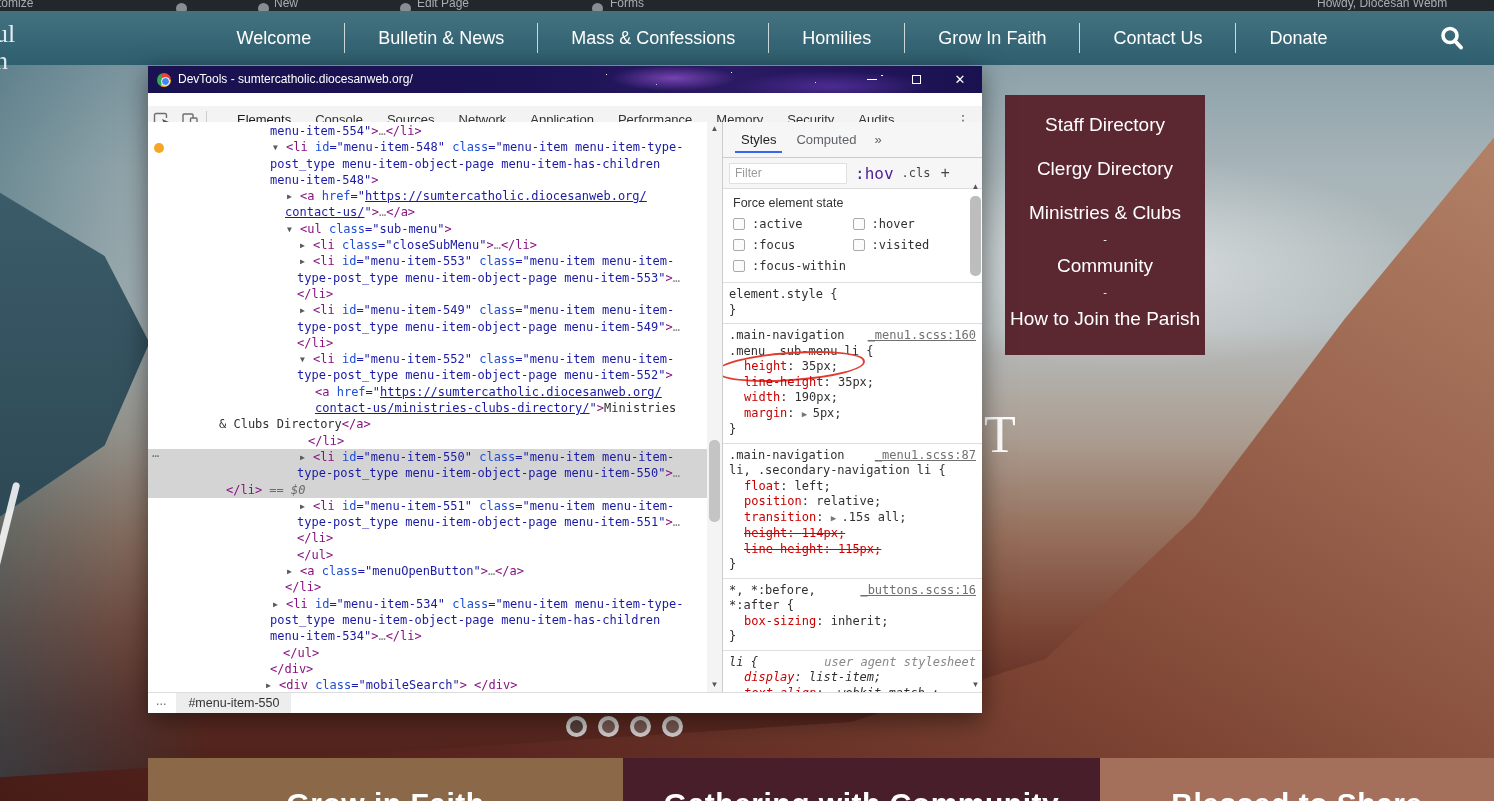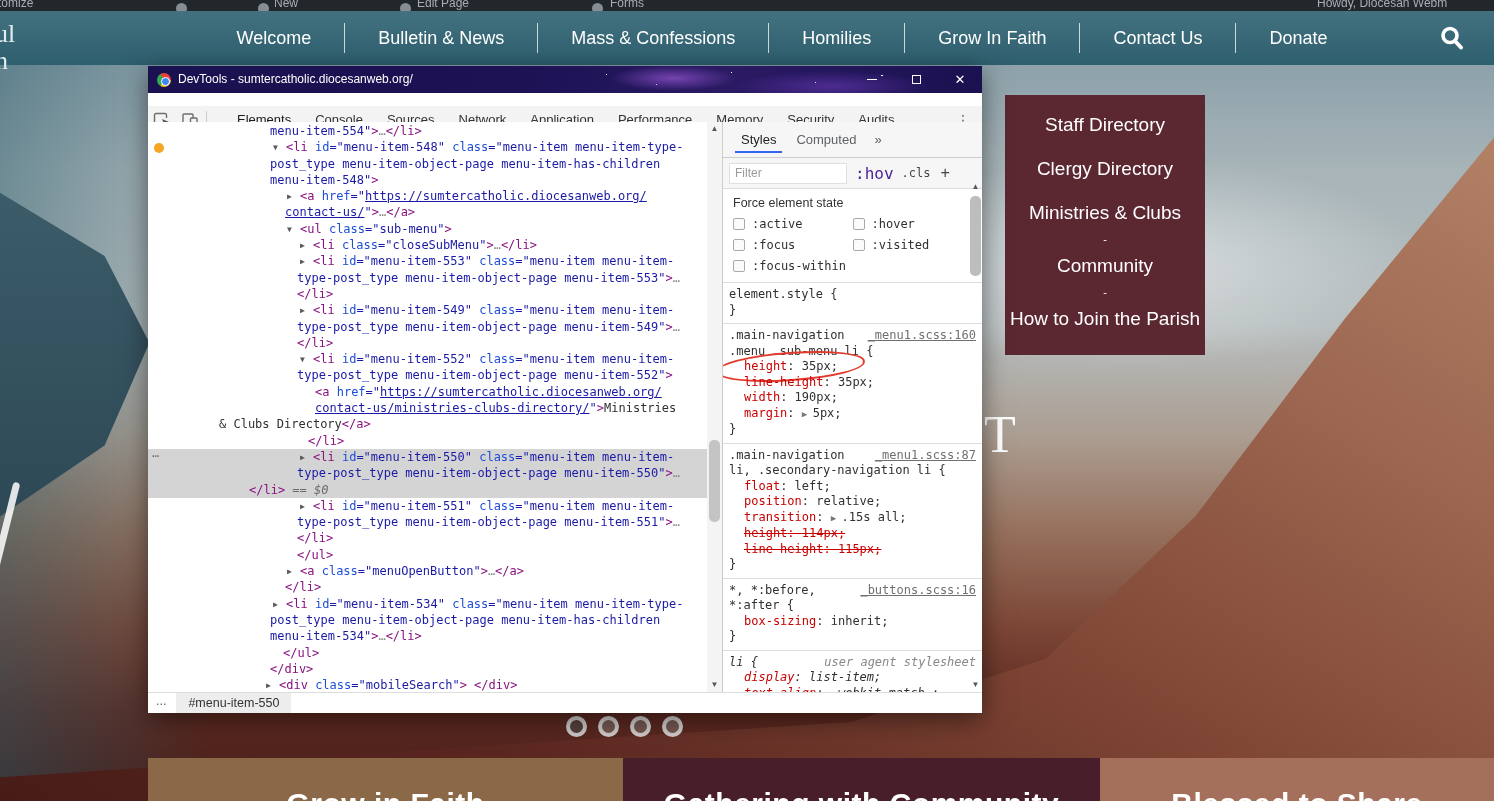--- a/index.html
+++ b/index.html
@@ -245,21 +245,21 @@
             <div class="code-line" style="padding-left: 149px;"><span class="cs-v">type-post_type menu-item-object-page menu-item-549"</span><span class="cs-t">&gt;</span><span class="cs-g">…</span></div>
             <div class="code-line" style="padding-left: 149px;"><span class="cs-t">&lt;/li&gt;</span></div>
             <div class="code-line" style="padding-left: 165px;"><span class="tw">▼</span><span class="cs-t">&lt;li</span><span class="cs-a"> id</span><span class="cs-v">="menu-item-552"</span><span class="cs-a"> class</span><span class="cs-v">="menu-item menu-item-</span></div>
             <div class="code-line" style="padding-left: 149px;"><span class="cs-v">type-post_type menu-item-object-page menu-item-552"</span><span class="cs-t">&gt;</span></div>
             <div class="code-line" style="padding-left: 167px;"><span class="cs-t">&lt;a</span><span class="cs-a"> href</span><span class="cs-v">="</span><span class="cs-l">https://sumtercatholic.diocesanweb.org/</span></div>
             <div class="code-line" style="padding-left: 167px;"><span class="cs-l">contact-us/ministries-clubs-directory/</span><span class="cs-v">"</span><span class="cs-t">&gt;</span><span class="cs-b">Ministries</span></div>
             <div class="code-line" style="padding-left: 71px;"><span class="cs-b">&amp; Clubs Directory</span><span class="cs-t">&lt;/a&gt;</span></div>
             <div class="code-line" style="padding-left: 160px;"><span class="cs-t">&lt;/li&gt;</span></div>
             <div class="code-line sel" style="padding-left: 165px;"><span class="sel-dots">…</span><span class="tw">▶</span><span class="cs-t">&lt;li</span><span class="cs-a"> id</span><span class="cs-v">="menu-item-550"</span><span class="cs-a"> class</span><span class="cs-v">="menu-item menu-item-</span></div>
             <div class="code-line sel" style="padding-left: 149px;"><span class="cs-v">type-post_type menu-item-object-page menu-item-550"</span><span class="cs-t">&gt;</span><span class="cs-g">…</span></div>
-            <div class="code-line sel" style="padding-left: 101px;"><span class="cs-t">&lt;/li&gt;</span><span class="cs-i"> == $0</span></div>
+            <div class="code-line sel" style="padding-left: 78px;"><span class="cs-t">&lt;/li&gt;</span><span class="cs-i"> == $0</span></div>
             <div class="code-line" style="padding-left: 165px;"><span class="tw">▶</span><span class="cs-t">&lt;li</span><span class="cs-a"> id</span><span class="cs-v">="menu-item-551"</span><span class="cs-a"> class</span><span class="cs-v">="menu-item menu-item-</span></div>
             <div class="code-line" style="padding-left: 149px;"><span class="cs-v">type-post_type menu-item-object-page menu-item-551"</span><span class="cs-t">&gt;</span><span class="cs-g">…</span></div>
             <div class="code-line" style="padding-left: 149px;"><span class="cs-t">&lt;/li&gt;</span></div>
             <div class="code-line" style="padding-left: 149px;"><span class="cs-t">&lt;/ul&gt;</span></div>
             <div class="code-line" style="padding-left: 152px;"><span class="tw">▶</span><span class="cs-t">&lt;a</span><span class="cs-a"> class</span><span class="cs-v">="menuOpenButton"</span><span class="cs-t">&gt;</span><span class="cs-g">…</span><span class="cs-t">&lt;/a&gt;</span></div>
             <div class="code-line" style="padding-left: 137px;"><span class="cs-t">&lt;/li&gt;</span></div>
             <div class="code-line" style="padding-left: 138px;"><span class="tw">▶</span><span class="cs-t">&lt;li</span><span class="cs-a"> id</span><span class="cs-v">="menu-item-534"</span><span class="cs-a"> class</span><span class="cs-v">="menu-item menu-item-type-</span></div>
             <div class="code-line" style="padding-left: 122px;"><span class="cs-v">post_type menu-item-object-page menu-item-has-children</span></div>
             <div class="code-line" style="padding-left: 122px;"><span class="cs-v">menu-item-534"</span><span class="cs-t">&gt;</span><span class="cs-g">…</span><span class="cs-t">&lt;/li&gt;</span></div>
             <div class="code-line" style="padding-left: 135px;"><span class="cs-t">&lt;/ul&gt;</span></div>

